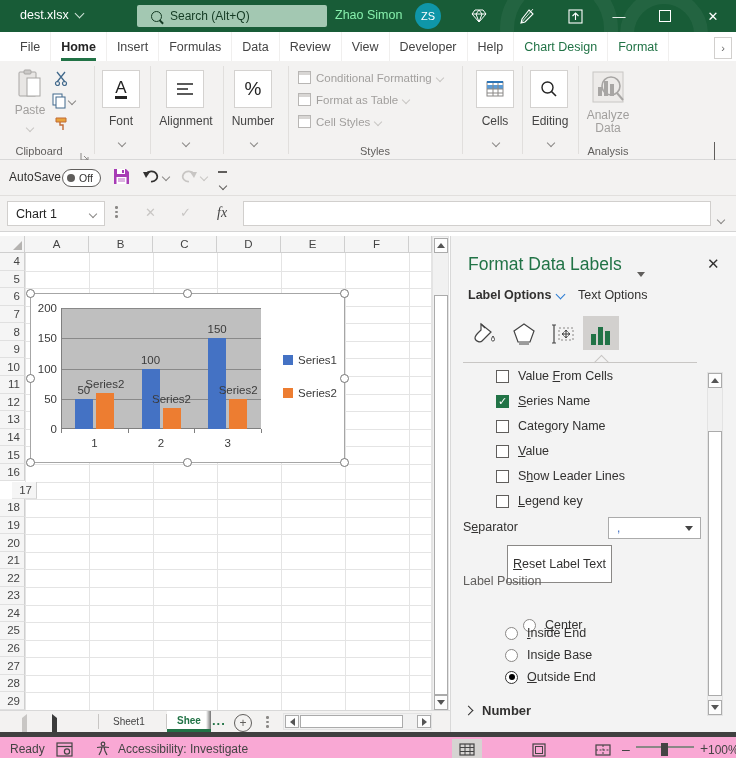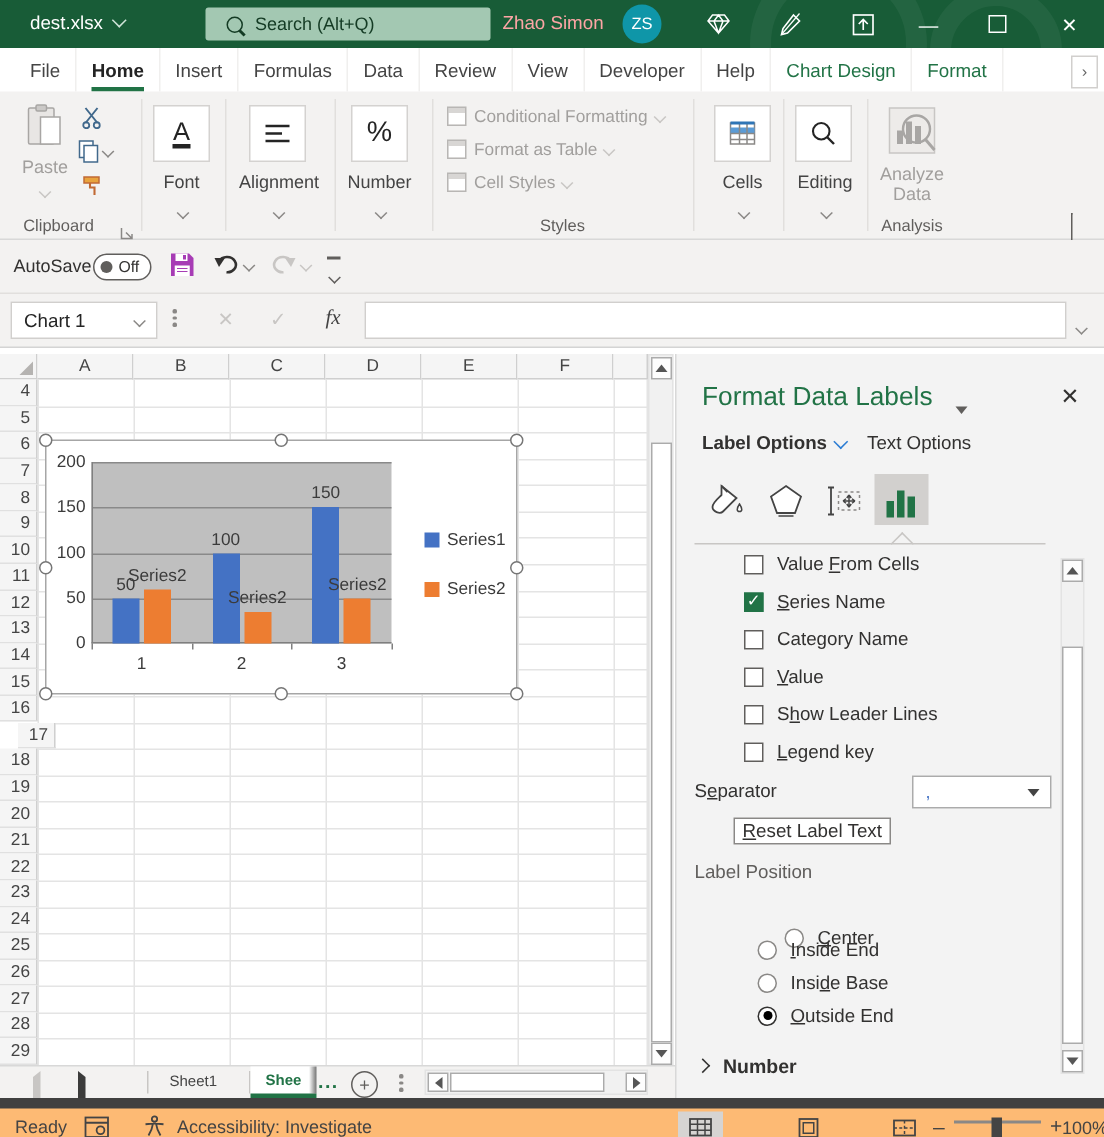--- a/index.html
+++ b/index.html
@@ -8,21 +8,21 @@
   .abs{position:absolute;}
   
   .titlebar{left:0;top:0;width:736px;height:32px;background:#185C37;color:#fff;}
   .tb-deco{border:14px solid rgba(255,255,255,0.05);border-radius:50%;}
   .tb-title{left:20px;top:8px;font-size:12.5px;color:#fff;}
   .tb-chev{display:inline-block;width:6px;height:6px;border-right:1.4px solid #cfe3d8;border-bottom:1.4px solid #cfe3d8;transform:rotate(45deg);margin-left:7px;margin-bottom:2px;}
   .searchbox{left:137px;top:5px;width:190px;height:22px;background:#A3C8B2;border-radius:2px;
              display:flex;align-items:center;font-size:12px;color:#143B24;}
   .mag{width:9px;height:9px;border:1.5px solid #143B24;border-radius:50%;position:relative;margin:0 8px 0 14px;}
   .mag:after{content:"";position:absolute;width:5px;height:1.5px;background:#143B24;transform:rotate(45deg);left:7px;top:9px;}
-  .tb-user{left:335px;top:8px;font-size:12.5px;color:#fca5a5;}
+  .tb-user{left:335px;top:8px;font-size:12.5px;color:#86efac;}
   .tb-avatar{left:415px;top:3px;width:26px;height:26px;border-radius:50%;background:#0F96A8;color:#fff;
              font-size:11px;display:flex;align-items:center;justify-content:center;}
   .tb-ico{top:7px;width:18px;height:18px;color:#fff;display:flex;align-items:center;justify-content:center;}
   .winbtn{top:0;width:34px;height:32px;display:flex;align-items:center;justify-content:center;color:#fff;font-size:13px;}
   .restore{width:10px;height:10px;border:1.2px solid #fff;}
   
   .tabrow{left:0;top:32px;width:736px;height:29px;background:#fff;display:flex;align-items:stretch;padding-left:10px;box-sizing:border-box;}
   .rtab{font-size:12.5px;color:#444;padding:0 10px;display:flex;align-items:center;position:relative;border-right:1px solid #F0EFEE;}
   .rtab.active{font-weight:bold;color:#242424;}
   .rtab.active:after{content:"";position:absolute;left:10px;right:10px;bottom:0;height:3px;background:#217346;}
@@ -96,21 +96,21 @@
   .radio.on .rdot{width:6px;height:6px;border-radius:50%;background:#000;}
   .u{text-decoration:underline;}
   .dd{position:absolute;background:#fff;border:1px solid #ABABAB;box-sizing:border-box;display:flex;align-items:center;font-size:12px;color:#1F4E79;}
   .resetbtn{position:absolute;background:#fff;border:1px solid #8A8886;box-sizing:border-box;display:flex;align-items:center;justify-content:center;font-size:12.5px;color:#323130;}
   .sect-chev{display:inline-block;width:6px;height:6px;border-right:1.6px solid #323130;border-bottom:1.6px solid #323130;transform:rotate(-45deg);margin-right:10px;margin-bottom:1px;}
   
   .sheetbar{left:0;top:710px;width:450px;height:22px;background:#F3F2F1;border-top:1px solid #D8D8D8;box-sizing:border-box;}
   .stab{position:absolute;top:0;height:21px;display:flex;align-items:center;font-size:10px;color:#444;padding:0 10px;}
   .stab.active{background:#fff;color:#217346;font-weight:bold;border-bottom:3px solid #217346;box-sizing:border-box;}
   .addsheet{position:absolute;width:16px;height:16px;border:1px solid #605E5C;border-radius:50%;display:flex;align-items:center;justify-content:center;color:#605E5C;font-size:12px;line-height:12px;}
-  .statusbar{left:0;top:732px;width:736px;height:26px;background:#fdba74;border-top:7px solid #404040;box-sizing:border-box;font-size:12px;color:#444;}
+  .statusbar{left:0;top:732px;width:736px;height:26px;background:#f9a8d4;border-top:5px solid #404040;box-sizing:border-box;font-size:12px;color:#444;}
   .viewbtn{position:absolute;top:2px;width:30px;height:21px;display:flex;align-items:center;justify-content:center;}
   .viewbtn.sel{background:#D6D4D2;}
   .zoomtrack{position:absolute;height:1.6px;background:#8A8886;}
   .zoomthumb{position:absolute;width:7px;height:13px;background:#444;}
   .dots3{display:flex;flex-direction:column;gap:2px;}
   .dots3 span{width:2.5px;height:2.5px;border-radius:50%;background:#8A8886;}
 </style>
 </head>
 <body>
 
@@ -542,21 +542,21 @@
       </div>
 
     <div class="cbrow" style="left:12px;top:284px;">
       <span><span>S</span><span class="u">e</span><span>parator</span></span>
     </div>
     <div class="dd" style="left:157px;top:281px;width:93px;height:22px;padding-left:8px;">
       <span style="color:#4472C4;">,</span>
       <span style="margin-left:auto;margin-right:7px;width:0;height:0;border-left:4px solid transparent;border-right:4px solid transparent;border-top:5px solid #444;"></span>
     </div>
 
-    <div class="resetbtn" style="left:38px;top:309px;width:105px;height:18px;">
+    <div class="resetbtn" style="left:56px;top:309px;width:105px;height:38px;">
       <span><span></span><span class="u">R</span><span>eset Label Text</span></span>
     </div>
 
     <div class="abs" style="left:12px;top:338px;font-size:12.5px;color:#605E5C;">Label Position</div>
     <div id="pane-radios">
         <div class="cbrow" style="left: 72px; top: 368px; margin-top: 14px;">
           <span class="radio"></span>
           <span><span></span><span class="u">C</span><span>enter</span></span>
         </div>
         <div class="cbrow" style="left: 54px; top: 390px;">

